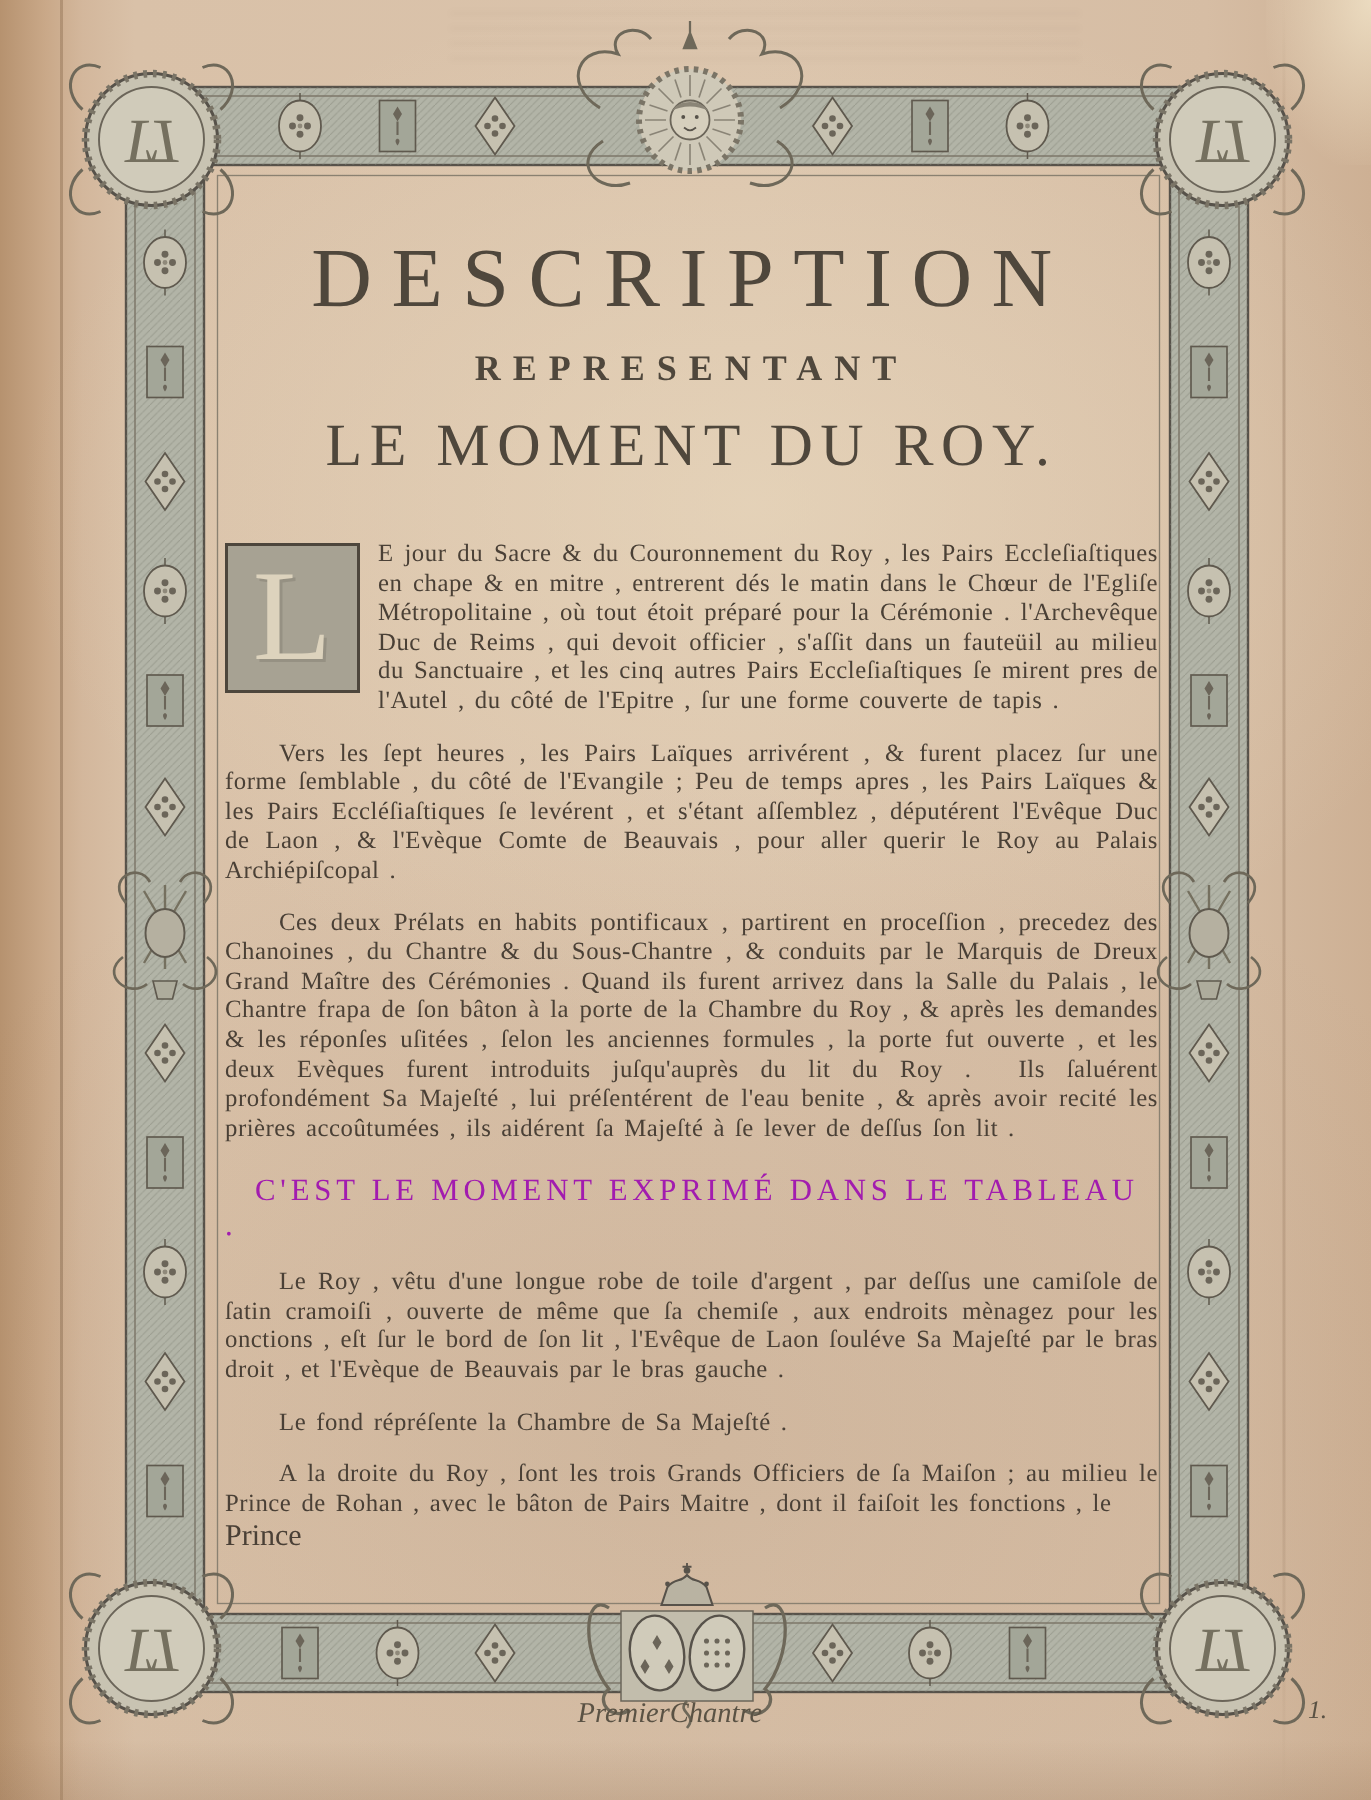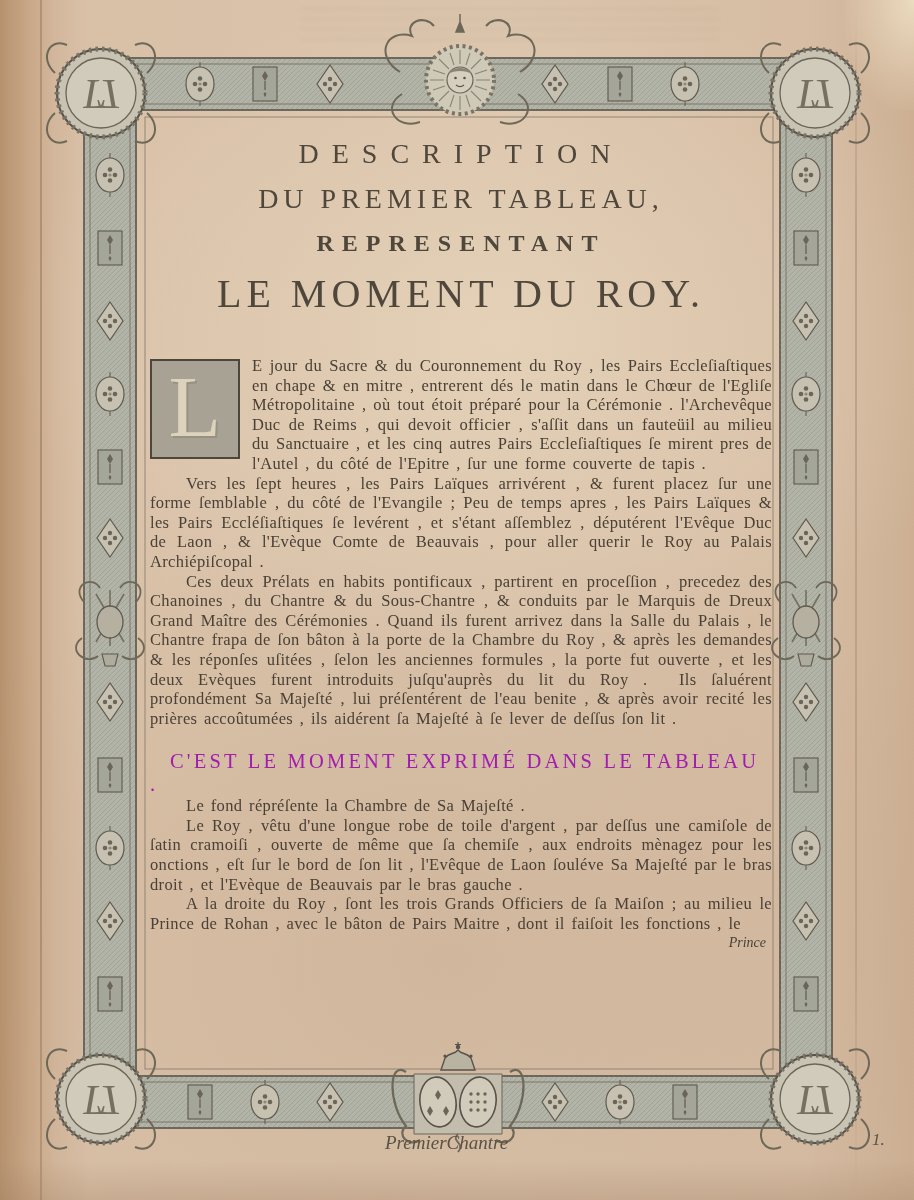--- a/index.html
+++ b/index.html
@@ -21,40 +21,40 @@
   .bottom-shade{position:absolute;left:0;bottom:0;width:914px;height:40px;
     background:linear-gradient(0deg,rgba(150,115,85,.25),rgba(150,115,85,0));}
   .ghost{position:absolute;left:300px;top:8px;width:420px;height:34px;opacity:.12;
     background:repeating-linear-gradient(180deg,rgba(90,75,60,.5) 0 2px,rgba(90,75,60,0) 2px 10px);
     filter:blur(2px);}
 
   svg.frame{position:absolute;left:0;top:0;}
 
   .content{position:absolute;left:150px;top:122px;width:622px;color:#4a4036;}
   .t1,.t2,.t3,.t4{text-align:center;color:#4f473c;}
-  .t1{font-size:28px;letter-spacing:13px;margin-top:16px;}
+  .t1{font-size:56px;letter-spacing:13px;margin-top:32px;}
   .t2{font-size:28px;letter-spacing:5px;margin-top:13px;}
   .t3{font-size:24px;letter-spacing:8px;margin-top:15px;font-weight:bold;}
   .t4{font-size:40px;letter-spacing:5px;margin-top:13px;}
   .para{font-size:16.5px;line-height:19.6px;text-align:justify;
     word-spacing:2.2px;letter-spacing:.35px;margin:0;}
-  .mt{}
+  .mt{margin-top:15px;}
   .indent{text-indent:36px;}
   .p1{margin-top:39px;}
   .dropcap{float:left;width:90px;height:100px;margin:3px 12px 0 0;
     border:2px solid #4d463c;box-sizing:border-box;position:relative;
     background:
       repeating-linear-gradient(90deg,rgba(70,64,55,.55) 0 1px,rgba(70,64,55,0) 1px 4px),
       repeating-linear-gradient(0deg,rgba(70,64,55,.35) 0 1px,rgba(70,64,55,0) 1px 5px),
       #a9a withdrew;
     background-color:#a7a293;}
   .dropcap span{position:absolute;left:50%;top:50%;transform:translate(-50%,-52%);
     font-size:86px;line-height:86px;color:#ddd3bd;text-shadow:2px 2px 0 #57514533;}
   .h2{font-size:20.5px;letter-spacing:3.2px;color:#a21caf;margin-top:22px;text-indent:20px;}
-  .catch{text-align:right;font-size:14px;margin-top:2px;padding-right:6px;font-style:italic;}
+  .catch{font-size:20px;margin-top:2px;padding-right:6px;}
   .footer-caption{position:absolute;left:385px;top:1132px;width:220px;
     font-style:italic;font-size:19px;color:#5a5244;display:flex;justify-content:flex-start;}
   .pagenum{position:absolute;left:872px;top:1130px;font-style:italic;font-size:17px;color:#5a5244;}
 </style>
 </head>
 <body>
 
 <div class="ghost"></div>
 <div class="gutter-line"></div>
 <div class="edge-crease"></div>
@@ -222,39 +222,38 @@
           <circle cx="20" cy="10" r="1.7"></circle>
           <circle cx="27" cy="10" r="1.7"></circle>
       </g>
     </g>
     <path d="M0,34 C-8,42 8,42 0,52" fill="none" stroke="#6e6859" stroke-width="1.8"></path>
   </g>
 </svg>
 
 <div class="content">
   <div class="t1">DESCRIPTION</div>
-  <div class="t2">DU PREMIER TABLEAU,</div>
   <div class="t3">REPRESENTANT</div>
   <div class="t4">LE MOMENT DU ROY.</div>
 
   <p class="para p1">
     <span class="dropcap">
         <span>L</span>
       </span><span>E jour du Sacre &amp; du Couronnement du Roy , les Pairs Eccleſiaſtiques en chape &amp; en mitre , entrerent dés le matin dans le Chœur de l'Egliſe Métropolitaine , où tout étoit préparé pour la Cérémonie . l'Archevêque Duc de Reims , qui devoit officier , s'aſſit dans un fauteüil au milieu du Sanctuaire , et les cinq autres Pairs Eccleſiaſtiques ſe mirent pres de l'Autel , du côté de l'Epitre , ſur une forme couverte de tapis .</span>
   </p>
 
   <p class="para mt indent">Vers les ſept heures , les Pairs Laïques arrivérent , &amp; furent placez ſur une forme ſemblable , du côté de l'Evangile ; Peu de temps apres , les Pairs Laïques &amp; les Pairs Eccléſiaſtiques ſe levérent , et s'étant aſſemblez , députérent l'Evêque Duc de Laon , &amp; l'Evèque Comte de Beauvais , pour aller querir le Roy au Palais Archiépiſcopal .</p>
 
   <p class="para mt indent">Ces deux Prélats en habits pontificaux , partirent en proceſſion , precedez des Chanoines , du Chantre &amp; du Sous-Chantre , &amp; conduits par le Marquis de Dreux Grand Maître des Cérémonies . Quand ils furent arrivez dans la Salle du Palais , le Chantre frapa de ſon bâton à la porte de la Chambre du Roy , &amp; après les demandes &amp; les réponſes uſitées , ſelon les anciennes formules , la porte fut ouverte , et les deux Evèques furent introduits juſqu'auprès du lit du Roy .  Ils ſaluérent profondément Sa Majeſté , lui préſentérent de l'eau benite , &amp; après avoir recité les prières accoûtumées , ils aidérent ſa Majeſté à ſe lever de deſſus ſon lit .</p>
 
   <div class="h2">C'EST LE MOMENT EXPRIMÉ DANS LE TABLEAU .</div>
 
+  <p class="para mt indent">Le Roy , vêtu d'une longue robe de toile d'argent , par deſſus une camiſole de ſatin cramoiſi , ouverte de même que ſa chemiſe , aux endroits mènagez pour les onctions , eſt ſur le bord de ſon lit , l'Evêque de Laon ſouléve Sa Majeſté par le bras droit , et l'Evèque de Beauvais par le bras gauche .</p>
+
   <p class="para mt indent">Le fond répréſente la Chambre de Sa Majeſté .</p>
-
-  <p class="para mt indent">Le Roy , vêtu d'une longue robe de toile d'argent , par deſſus une camiſole de ſatin cramoiſi , ouverte de même que ſa chemiſe , aux endroits mènagez pour les onctions , eſt ſur le bord de ſon lit , l'Evêque de Laon ſouléve Sa Majeſté par le bras droit , et l'Evèque de Beauvais par le bras gauche .</p>
 
   <p class="para mt indent">A la droite du Roy , ſont les trois Grands Officiers de ſa Maiſon ; au milieu le Prince de Rohan , avec le bâton de Pairs Maitre , dont il faiſoit les fonctions , le</p>
 
   <div class="catch">Prince</div>
 </div>
 
 <div class="footer-caption">
   <span>Premier</span>
   <span>Chantre</span>
 </div>

